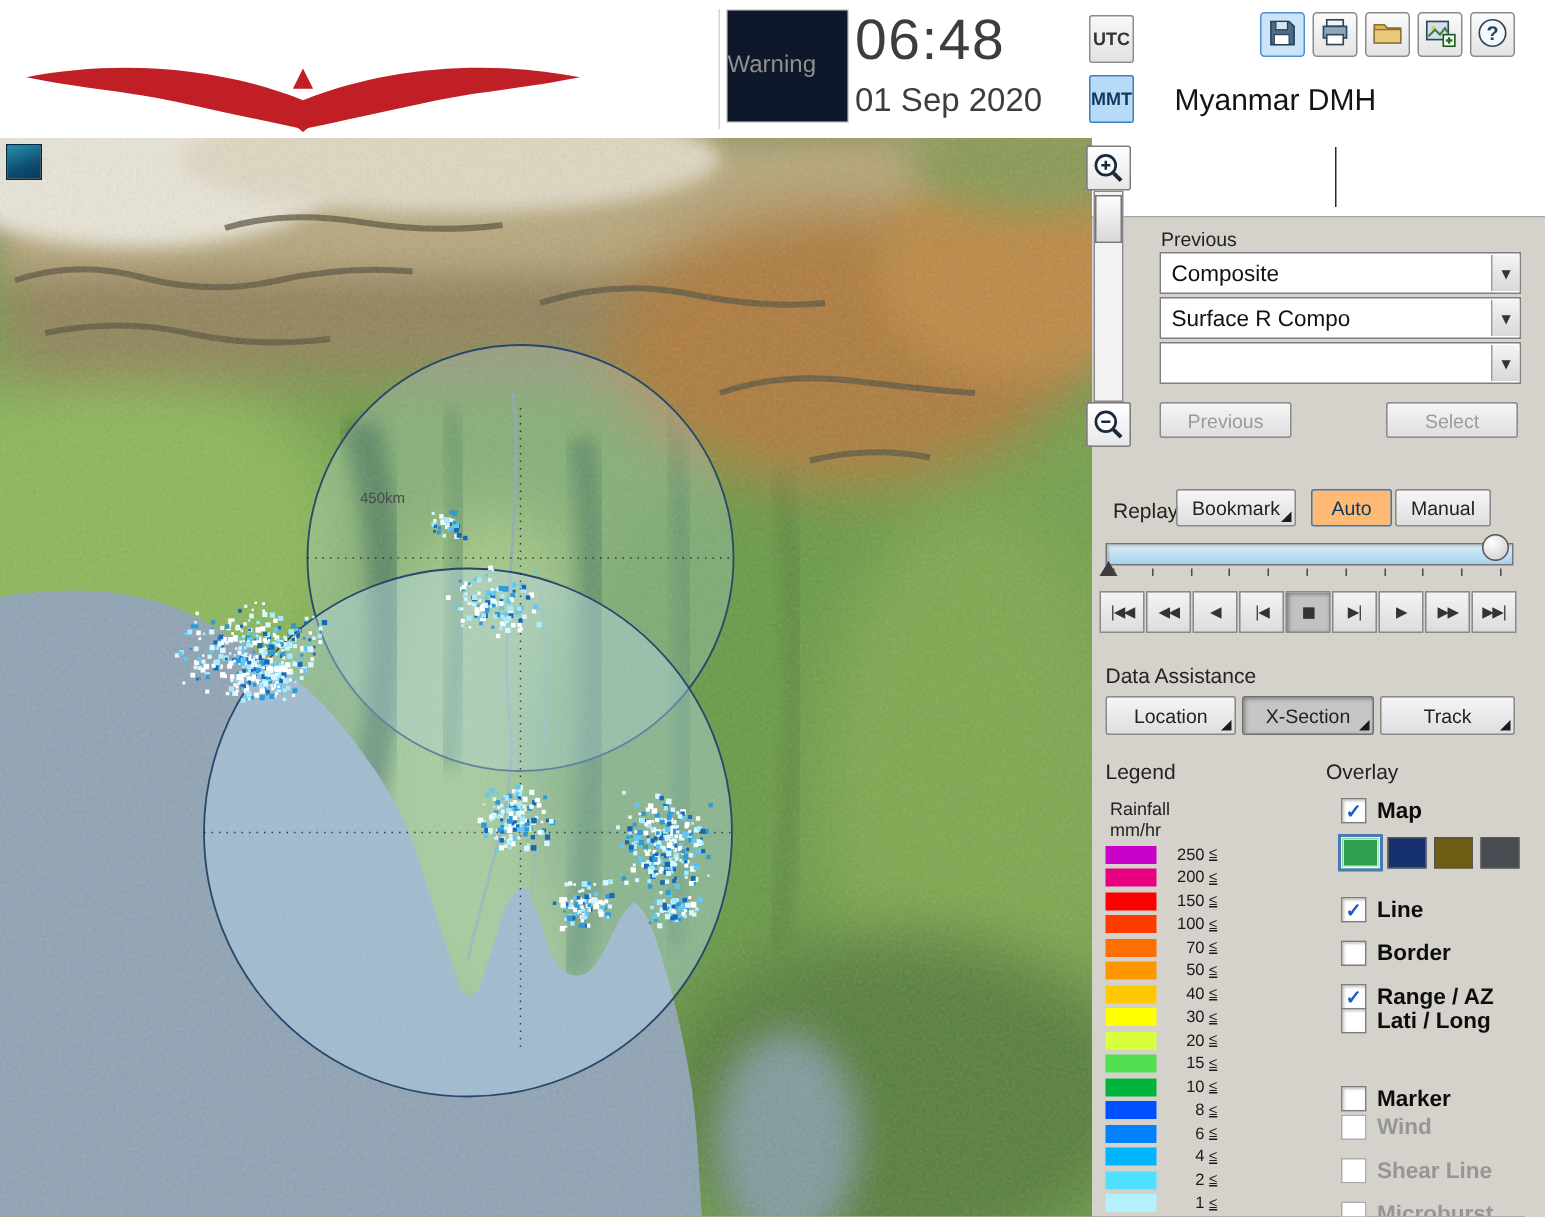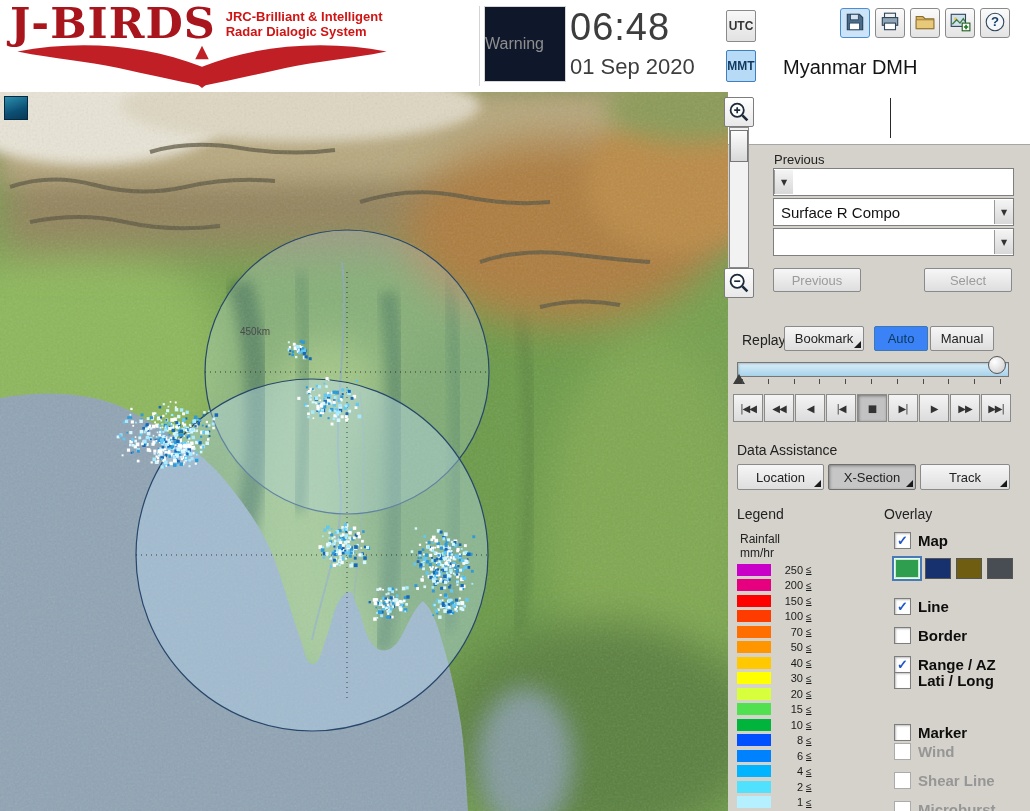--- a/index.html
+++ b/index.html
@@ -44,21 +44,21 @@
   #panel-top{left:0;top:0;width:302px;height:52px;background:#fff;border-bottom:1px solid #a6a6a6;}
   #panel-top .vline{position:absolute;left:162px;top:6px;width:1px;height:40px;background:#2a2a2a;}
   .plabel{color:#222;}
   .combo{left:45px;width:239px;height:26px;background:#fff;border:1px solid #7f7f7f;display:flex;align-items:center;cursor:pointer;}
   .combo-text{flex:1;padding-left:7px;font-size:15px;color:#111;white-space:nowrap;overflow:hidden;}
   .combo-btn{width:18px;height:24px;border-left:1px solid #9a9a9a;background:linear-gradient(#f4f4f4,#d8d8d8);
              display:flex;align-items:center;justify-content:center;font-size:8px;color:#333;font-family:"DejaVu Sans",sans-serif;}
   .btn{position:absolute;border:1px solid #8a8a8a;background:linear-gradient(#f6f6f6,#dedede);border-radius:2px;
        font-size:13px;color:#222;cursor:pointer;padding:2px;font-family:"Liberation Sans",sans-serif;}
   .btn.gray-text{color:#9b9b9b;}
-  .btn.blue{background:#3b82f6;border-color:#3c78b4;color:#0d3a62;}
+  .btn.blue{background:#fdba74;border-color:#3c78b4;color:#0d3a62;}
   .btn.pressed{background:#c6c6c6;border-color:#6f6f6f;box-shadow:inset 1px 1px 3px rgba(0,0,0,.35);}
   .corner::after{content:"";position:absolute;right:2px;bottom:2px;border-left:7px solid transparent;border-bottom:7px solid #1a1a1a;}
 
   #tslider{left:9px;top:270px;width:270px;height:13px;border:1px solid #767676;
            background:linear-gradient(#d8eef9,#a9d3ea);box-shadow:inset 1px 1px 2px rgba(0,0,0,.2);cursor:pointer;}
   #thandle{left:260px;top:264px;width:16px;height:16px;border-radius:50%;border:1px solid #555;
            background:radial-gradient(circle at 35% 30%,#ffffff,#c9c9c9);cursor:grab;}
   #tmarker{left:5px;top:282px;width:0;height:0;border-left:6px solid transparent;border-right:6px solid transparent;
            border-bottom:10px solid #3c3c3c;}
   .tick{position:absolute;top:0;width:1px;height:5px;background:#4a4a4a;}
@@ -86,27 +86,20 @@
   #map-swatches{left:166px;top:466px;display:flex;gap:5px;}
   .msw{width:26px;height:21px;border:1px solid #555;cursor:pointer;padding:0;}
   .msw.sel{outline:2px solid #4a7ab5;outline-offset:0;border-color:#dfe;box-shadow:inset 0 0 0 1px #cfe8d0;}
 </style>
 </head>
 <body>
 
 <div id="app">
 
   <div id="header">
-    <div class="abs" style="left:10px;top:2px;display:flex;">
-      <span id="logo-title">J-BIRDS</span>
-      <div class="logo-sub" style="margin:8px 0 0 10px;">
-        <div>JRC-Brilliant &amp; Intelligent</div>
-        <div>Radar Dialogic System</div>
-      </div>
-    </div>
     <svg id="eagle" width="392" height="50" viewBox="0 0 400 52">
       <path d="M8,14 C70,2 140,6 200,30 C260,6 330,2 392,14 C352,22 320,24 288,31 C256,38 228,44 200,50 C172,44 144,38 112,31 C80,24 48,22 8,14 Z" fill="#c01f25"></path>
       <path d="M193,22 L207,22 L200,8 Z" fill="#c01f25"></path>
       <path d="M190,44 L210,44 L200,52 Z" fill="#c01f25"></path>
     </svg>
     <div id="hdr-divider" class="abs"></div>
 
     <div id="warning-box" class="abs">
       <span>Warning</span>
     </div>
@@ -1379,20 +1372,21 @@
   </div>
 
   <div id="panel">
     <div id="panel-top" class="abs">
       <div class="vline"></div>
     </div>
 
     <div class="abs plabel" style="left:46px;top:60px;">Previous</div>
 
     <div class="abs combo" style="top:76px;">
+      <span class="combo-text">Composite</span>
       <span class="combo-btn">▼</span>
     </div>
     <div class="abs combo" style="top:106px;">
       <span class="combo-text">Surface R Compo</span>
       <span class="combo-btn">▼</span>
     </div>
     <div class="abs combo" style="top:136px;">
       <span class="combo-text"></span>
       <span class="combo-btn">▼</span>
     </div>

